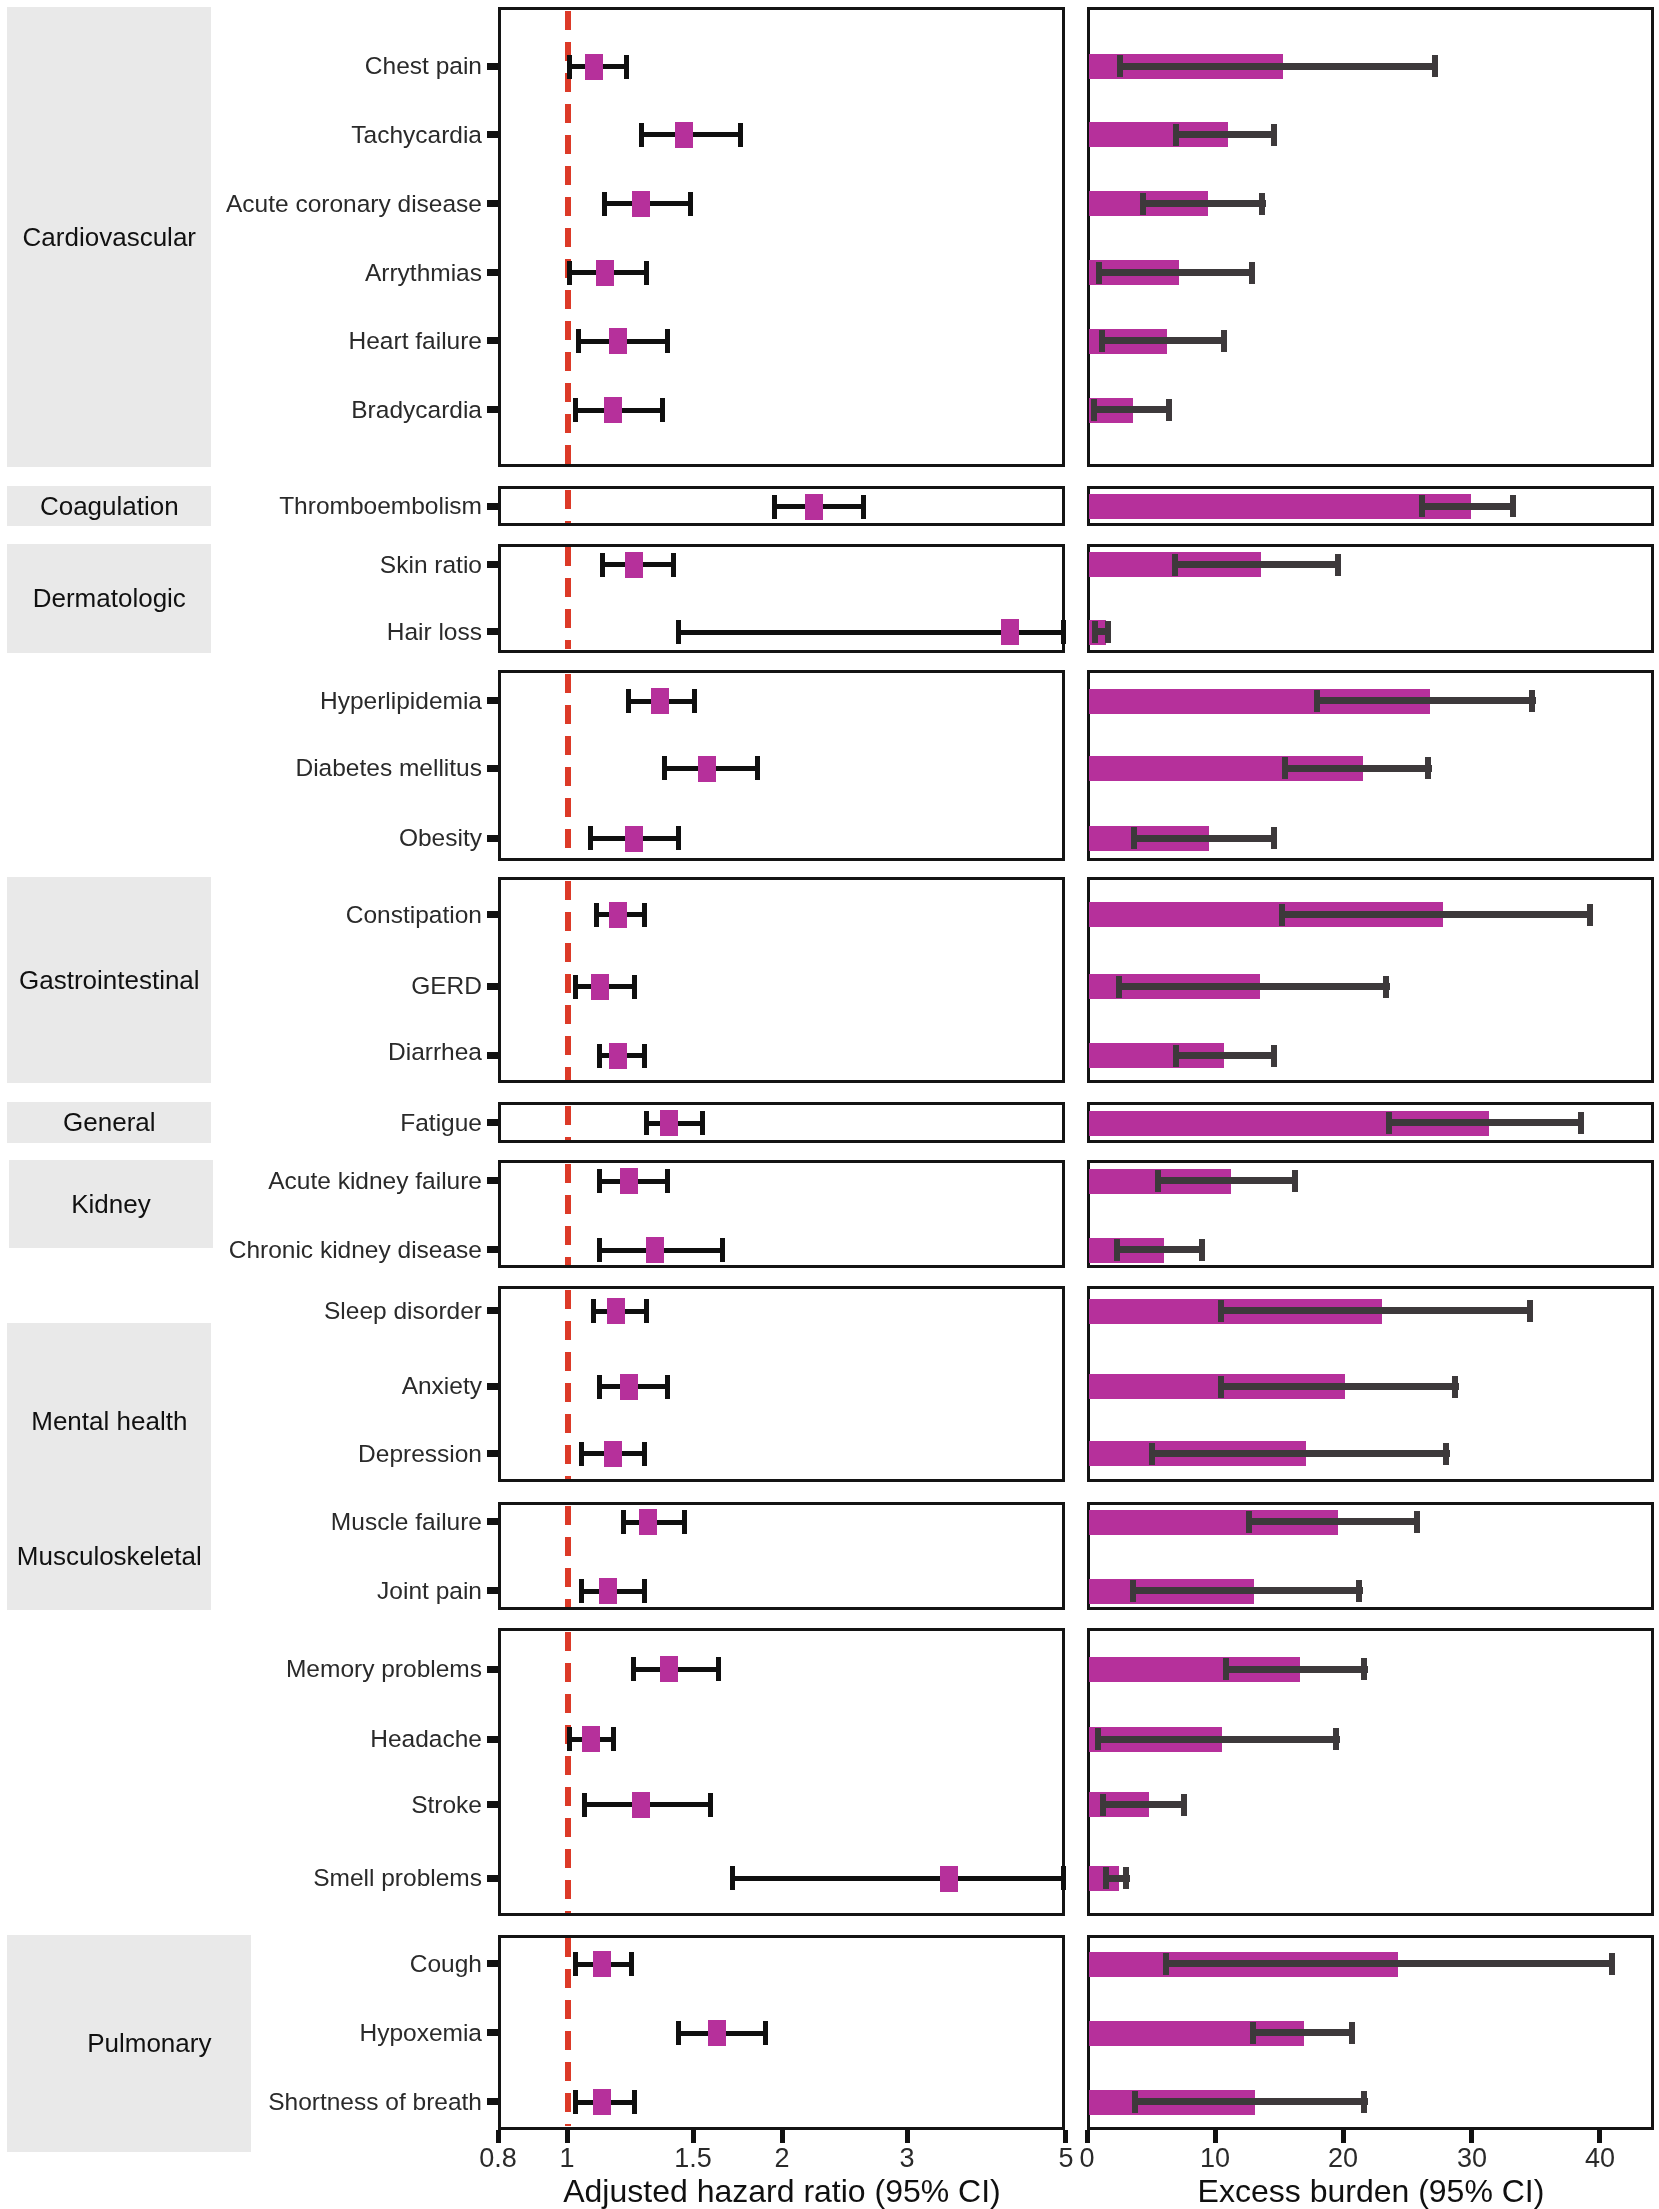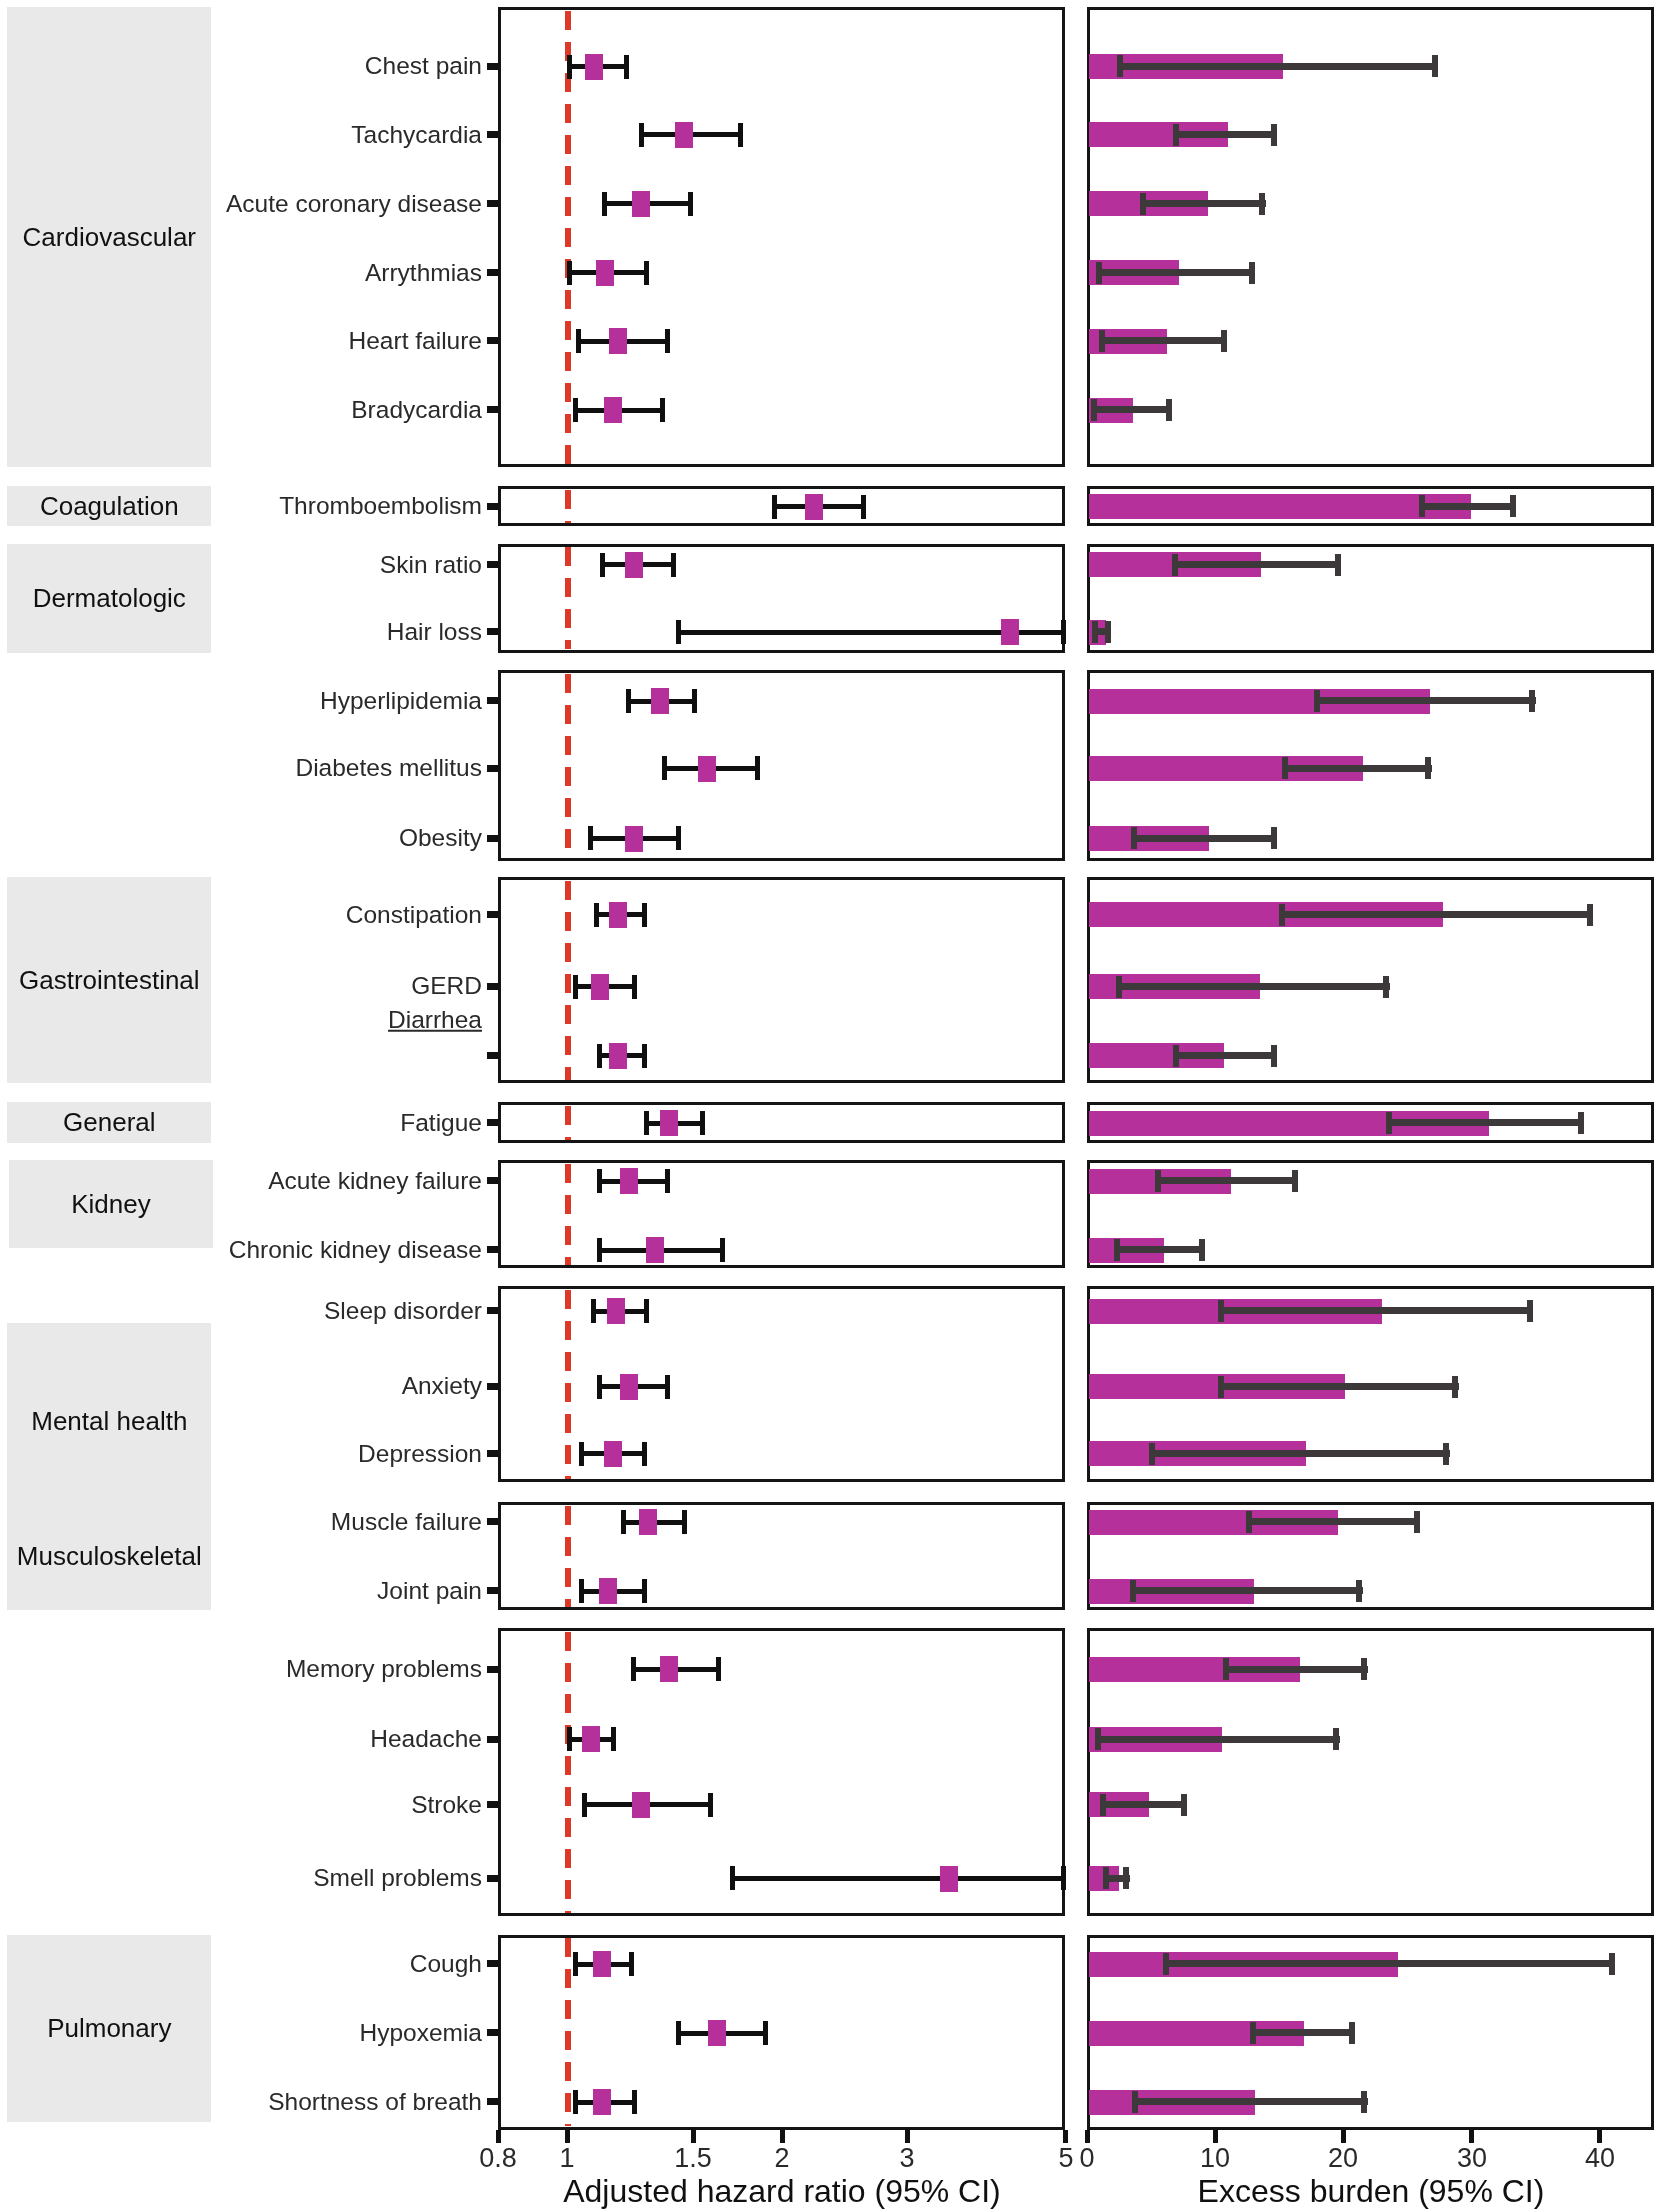--- a/index.html
+++ b/index.html
@@ -172,21 +172,21 @@
     <div class="rowlabel" style="right: 1177px; top: 986px; text-align: right;">GERD</div>
     <div class="abs" style="left: 487px; top: 983px; width: 11px; height: 7.3px; background: rgb(17, 17, 17);"></div>
     <div class="abs" style="left: 573px; top: 984px; width: 63px; height: 4.5px; background: rgb(15, 15, 15);"></div>
     <div class="abs" style="left: 573px; top: 975px; width: 4.5px; height: 23.6px; background: rgb(15, 15, 15);"></div>
     <div class="abs" style="left: 632px; top: 975px; width: 4.5px; height: 23.6px; background: rgb(15, 15, 15);"></div>
     <div class="abs" style="left: 591px; top: 974px; width: 18px; height: 25.5px; background: rgb(182, 48, 155);"></div>
     <div class="abs" style="left: 1089px; top: 974px; width: 171px; height: 24.5px; background: rgb(182, 48, 155);"></div>
     <div class="abs" style="left: 1116px; top: 983px; width: 274px; height: 7.3px; background: rgb(61, 57, 59);"></div>
     <div class="abs" style="left: 1116px; top: 976px; width: 6.4px; height: 22px; background: rgb(61, 57, 59);"></div>
     <div class="abs" style="left: 1383px; top: 976px; width: 6.4px; height: 22px; background: rgb(61, 57, 59);"></div>
-    <div class="rowlabel" style="right: 1177px; top: 1020px; text-align: right; text-decoration: underline;">Diarrhea</div>
+    <div class="rowlabel" style="right: 1177px; top: 1052px; text-align: right;">Diarrhea</div>
     <div class="abs" style="left: 487px; top: 1052px; width: 11px; height: 7.3px; background: rgb(17, 17, 17);"></div>
     <div class="abs" style="left: 597px; top: 1053px; width: 49px; height: 4.5px; background: rgb(15, 15, 15);"></div>
     <div class="abs" style="left: 597px; top: 1044px; width: 4.5px; height: 23.6px; background: rgb(15, 15, 15);"></div>
     <div class="abs" style="left: 642px; top: 1044px; width: 4.5px; height: 23.6px; background: rgb(15, 15, 15);"></div>
     <div class="abs" style="left: 609px; top: 1043px; width: 18px; height: 25.5px; background: rgb(182, 48, 155);"></div>
     <div class="abs" style="left: 1089px; top: 1043px; width: 135px; height: 24.5px; background: rgb(182, 48, 155);"></div>
     <div class="abs" style="left: 1173px; top: 1052px; width: 104px; height: 7.3px; background: rgb(61, 57, 59);"></div>
     <div class="abs" style="left: 1173px; top: 1045px; width: 6.4px; height: 22px; background: rgb(61, 57, 59);"></div>
     <div class="abs" style="left: 1271px; top: 1045px; width: 6.4px; height: 22px; background: rgb(61, 57, 59);"></div>
     <div class="catbox" style="left: 7.3px; top: 1102px; width: 204px; height: 41px;">General</div>
@@ -321,21 +321,21 @@
     <div class="rowlabel" style="right: 1177px; top: 1878px; text-align: right;">Smell problems</div>
     <div class="abs" style="left: 487px; top: 1875px; width: 11px; height: 7.3px; background: rgb(17, 17, 17);"></div>
     <div class="abs" style="left: 730px; top: 1876px; width: 336px; height: 4.5px; background: rgb(15, 15, 15);"></div>
     <div class="abs" style="left: 730px; top: 1866px; width: 4.5px; height: 23.6px; background: rgb(15, 15, 15);"></div>
     <div class="abs" style="left: 1061px; top: 1866px; width: 4.5px; height: 23.6px; background: rgb(15, 15, 15);"></div>
     <div class="abs" style="left: 940px; top: 1866px; width: 18px; height: 25.5px; background: rgb(182, 48, 155);"></div>
     <div class="abs" style="left: 1089px; top: 1866px; width: 30px; height: 24.5px; background: rgb(182, 48, 155);"></div>
     <div class="abs" style="left: 1103px; top: 1875px; width: 27px; height: 7.3px; background: rgb(61, 57, 59);"></div>
     <div class="abs" style="left: 1103px; top: 1867px; width: 6.4px; height: 22px; background: rgb(61, 57, 59);"></div>
     <div class="abs" style="left: 1123px; top: 1867px; width: 6.4px; height: 22px; background: rgb(61, 57, 59);"></div>
-    <div class="catbox" style="left: 7.3px; top: 1935px; width: 204px; height: 187px;">Pulmonary</div>
+    <div class="catbox" style="left: 7.3px; top: 1935px; width: 204px; height: 217px; padding-left: 40px;">Pulmonary</div>
     <div class="panel" style="left: 498px; top: 1935px; width: 567px; height: 195px;"></div>
     <div class="abs" style="left: 565px; top: 1938px; width: 5.5px; height: 188px; background: repeating-linear-gradient(rgb(220, 58, 40) 0px, rgb(220, 58, 40) 19px, rgba(0, 0, 0, 0) 19px, rgba(0, 0, 0, 0) 31px);"></div>
     <div class="panel" style="left: 1087px; top: 1935px; width: 567px; height: 195px;"></div>
     <div class="rowlabel" style="right: 1177px; top: 1964px; text-align: right;">Cough</div>
     <div class="abs" style="left: 487px; top: 1960px; width: 11px; height: 7.3px; background: rgb(17, 17, 17);"></div>
     <div class="abs" style="left: 573px; top: 1962px; width: 60px; height: 4.5px; background: rgb(15, 15, 15);"></div>
     <div class="abs" style="left: 573px; top: 1952px; width: 4.5px; height: 23.6px; background: rgb(15, 15, 15);"></div>
     <div class="abs" style="left: 629px; top: 1952px; width: 4.5px; height: 23.6px; background: rgb(15, 15, 15);"></div>
     <div class="abs" style="left: 593px; top: 1951px; width: 18px; height: 25.5px; background: rgb(182, 48, 155);"></div>
     <div class="abs" style="left: 1089px; top: 1952px; width: 309px; height: 24.5px; background: rgb(182, 48, 155);"></div>

